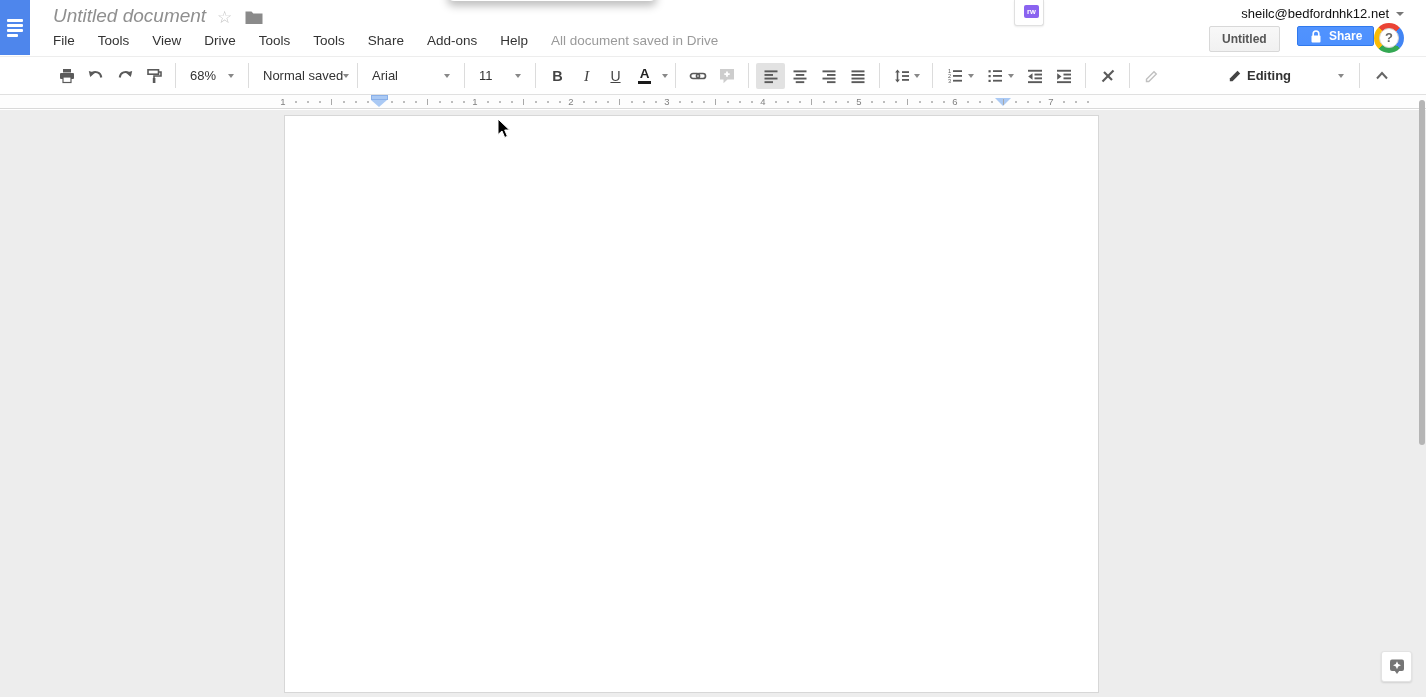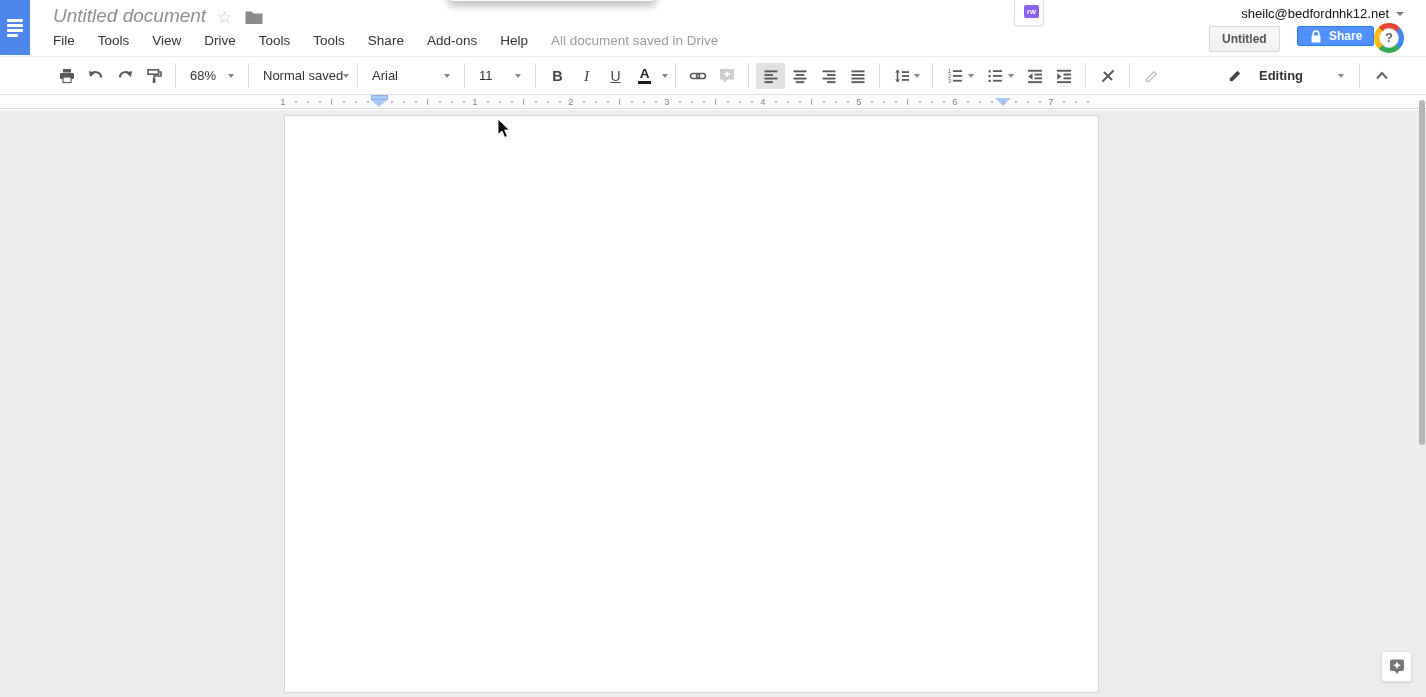--- a/index.html
+++ b/index.html
@@ -54,21 +54,21 @@
   .i-btn span { font-style:italic; font-family:"Liberation Serif",serif; font-size:15.5px; color:#444; }
   .u-btn span { text-decoration:underline; font-size:14px; color:#444; }
   .a-wrap { display:flex; align-items:center; gap:3px; flex:none; }
   .a-btn span { font-weight:bold; font-size:13.5px; color:#222; border-bottom:3.5px solid #1a1a1a;
     padding:0 1.5px 0.5px; line-height:13px; display:inline-block; }
   .mini-caret { width:0; height:0; border-left:3.5px solid transparent; border-right:3.5px solid transparent;
     border-top:4px solid #888; }
   .right-group { margin-left:auto; display:flex; align-items:center; }
   .editing-dd { display:flex; align-items:center; justify-content:space-between; width:132px;
     font-size:13px; font-weight:bold; color:#333; padding:0 8px; }
-  .editing-dd .pair { display:flex; align-items:center; gap:16px; }
+  .editing-dd .pair { display:flex; align-items:center; gap:4px; }
 
   
   .ruler { position:absolute; left:0; top:95px; width:1426px; height:14px; background:#fdfdfd;
     border-bottom:1px solid #d9d9d9; z-index:4; }
   .tick-dot { position:absolute; top:6px; width:2px; height:2px; background:#bdbdbd; }
   .tick-half { position:absolute; top:4px; width:1px; height:6px; background:#a8a8a8; }
   .ruler-num { position:absolute; top:1px; transform:translateX(-50%); font-size:9.5px; color:#7f7f7f;
     background:#fdfdfd; padding:0 3px; line-height:11px; }
   .ind-rect { position:absolute; left:371px; top:0; width:17px; height:5px; background:#aac9f4;
     border:1px solid #8ab0e8; }

